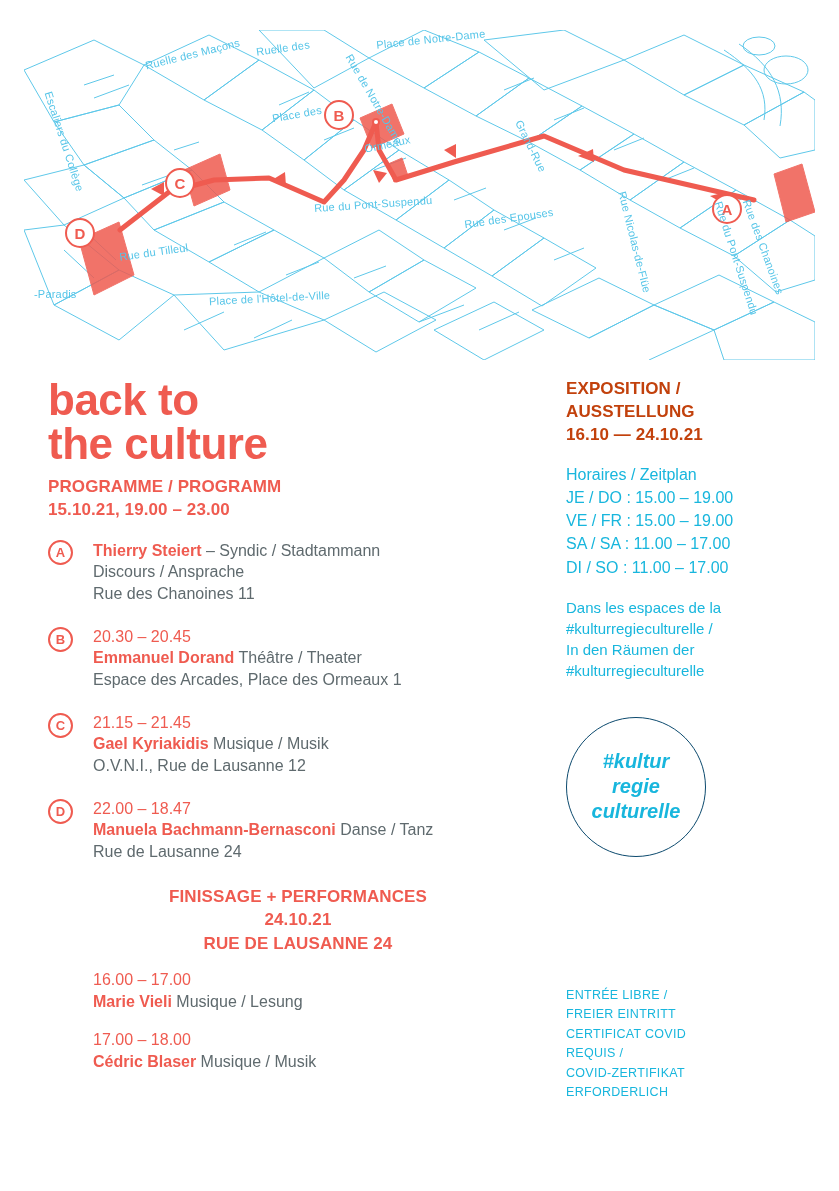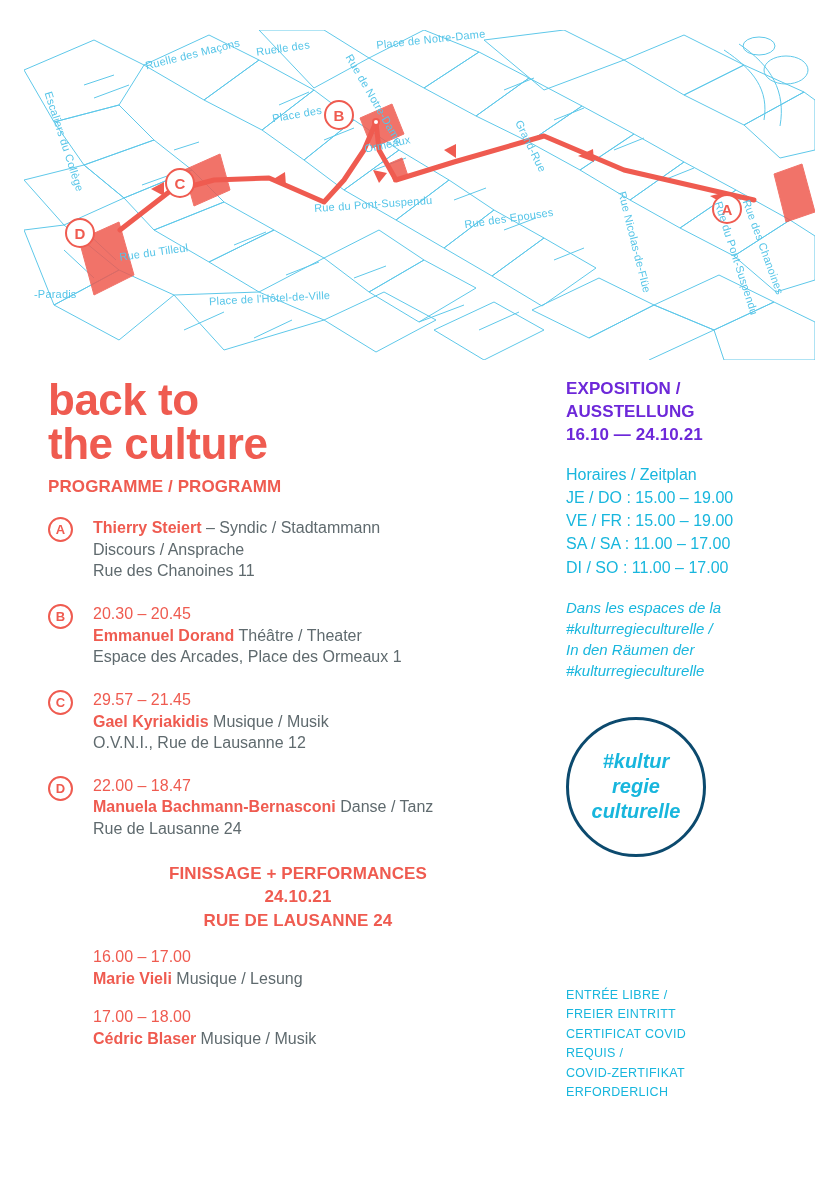--- a/index.html
+++ b/index.html
@@ -122,44 +122,43 @@
   .fin-item { margin-bottom: 18px; }
 
   
   .right-col {
     position: absolute;
     left: 566px;
     top: 378px;
     width: 250px;
   }
   .expo-head {
-    color: #6d28d9;
+    color: #c2410c;
     font-size: 17px;
     font-weight: bold;
     line-height: 1.35;
     letter-spacing: .1px;
   }
   .hours {
     margin-top: 16px;
     color: #18b6dd;
     font-size: 16px;
     line-height: 1.45;
   }
   .venue {
     margin-top: 18px;
     color: #18b6dd;
     font-size: 15px;
-    font-style: italic;
     line-height: 1.4;
   }
   .circle-logo {
     margin-top: 36px;
     width: 140px; height: 140px;
     border-radius: 50%;
-    border: 3px solid #0c4a6e;
+    border: 1px solid #0c4a6e;
     color: #18b6dd;
     font-style: italic;
     font-weight: bold;
     font-size: 20px;
     line-height: 1.25;
     display: flex;
     align-items: center;
     justify-content: center;
     text-align: center;
     box-sizing: border-box;
@@ -288,41 +287,42 @@
   <div class="map-label" style="left:500px; top:88px; transform:rotate(64deg); transform-origin:left top;">Grand-Rue</div>
 </div>
 
 <div class="left-col">
   <div class="title">
     <div>back to</div>
     <div>the culture</div>
   </div>
   <div class="subhead">
     <div>PROGRAMME / PROGRAMM</div>
+    <div>15.10.21, 19.00 – 23.00</div>
   </div>
 
   <div class="events">
 
     <div class="event">
       <div class="ev-badge">A</div>
       <div class="ev-line"><b>Thierry Steiert</b><span> – Syndic / Stadtammann</span></div>
       <div class="ev-addr">Discours / Ansprache</div>
       <div class="ev-addr">Rue des Chanoines 11</div>
     </div>
 
     <div class="event">
       <div class="ev-badge">B</div>
       <div class="ev-time">20.30 – 20.45</div>
       <div class="ev-line"><b>Emmanuel Dorand</b><span> Théâtre / Theater</span></div>
       <div class="ev-addr">Espace des Arcades, Place des Ormeaux 1</div>
     </div>
 
     <div class="event">
       <div class="ev-badge">C</div>
-      <div class="ev-time">29.57 – 21.45</div>
+      <div class="ev-time">21.15 – 21.45</div>
       <div class="ev-line"><b>Gael Kyriakidis</b><span> Musique / Musik</span></div>
       <div class="ev-addr">O.V.N.I., Rue de Lausanne 12</div>
     </div>
 
     <div class="event">
       <div class="ev-badge">D</div>
       <div class="ev-time">22.00 – 18.47</div>
       <div class="ev-line"><b>Manuela Bachmann-Bernasconi</b><span> Danse / Tanz</span></div>
       <div class="ev-addr">Rue de Lausanne 24</div>
     </div>

